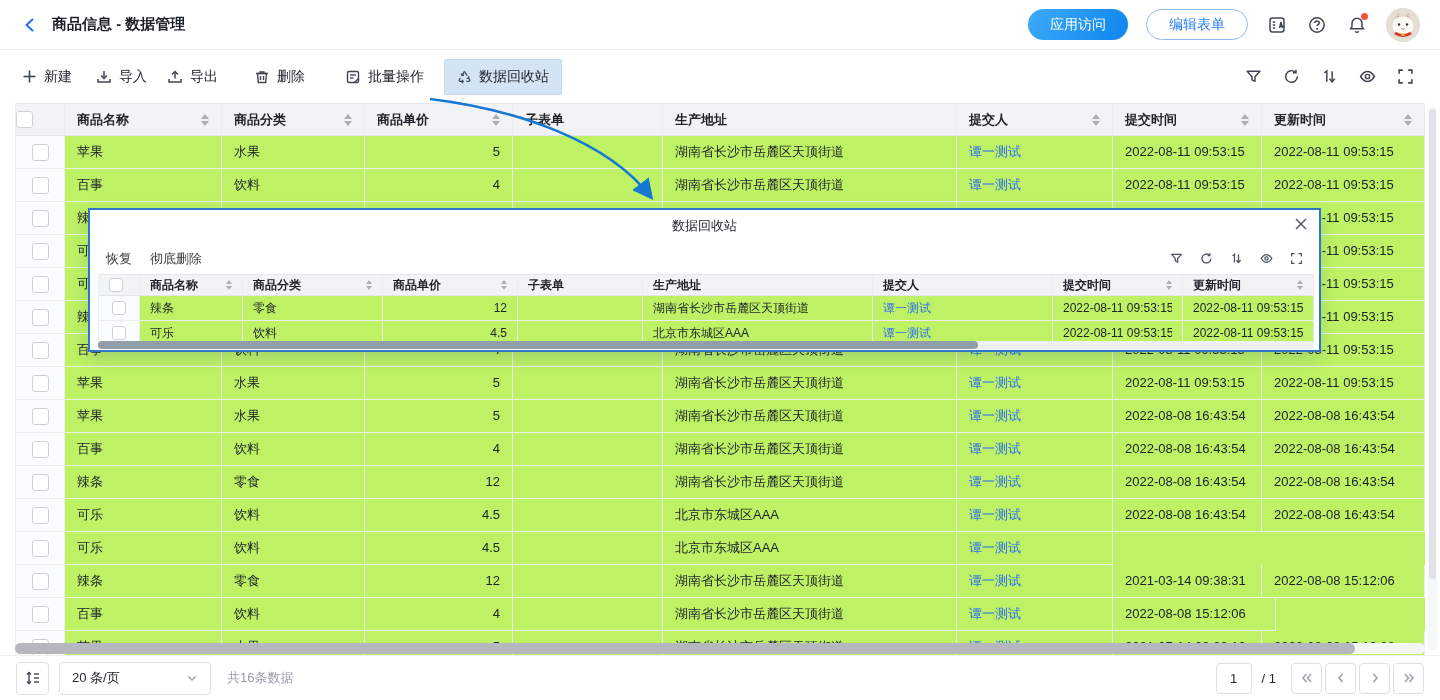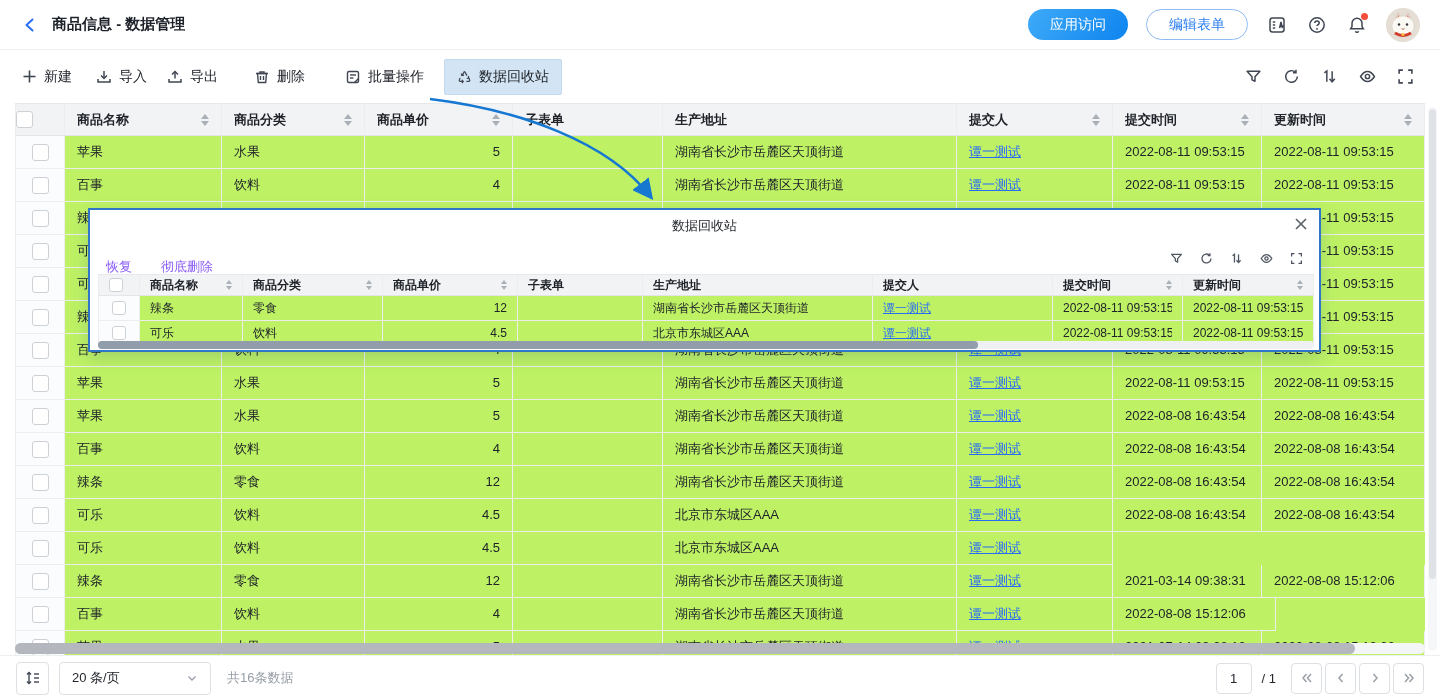--- a/index.html
+++ b/index.html
@@ -30,21 +30,21 @@
   .t-row{display:flex;height:33px;background:#bef264;box-sizing:border-box;}
   .t-cell{flex:none;box-sizing:border-box;padding:0 12px;font-size:13px;color:#20242a;line-height:32px;border-right:1px solid #ebedef;border-bottom:1px solid #ebedef;overflow:hidden;white-space:nowrap;display:flex;align-items:center;}
   .t-cell:first-child{border-left:1px solid #ebedef;}
   .t-head .t-cell{background:#f2f3f5;font-weight:700;border-top:1px solid #e6e8ea;border-bottom:1px solid #e3e5e8;justify-content:flex-start;}
   .c-check{justify-content:center;padding:0;background:#fbfcfd;}
   .t-head .c-check{background:#f2f3f5;}
   .cb{width:15px;height:15px;border:1px solid #cdd1d6;border-radius:3px;background:#fff;cursor:pointer;}
   .cell-label{overflow:hidden;text-overflow:clip;white-space:nowrap;}
   .right-al{justify-content:flex-end;}
   .center-al{justify-content:center;}
-  .link-cell{color:#2a6df5;cursor:pointer;text-decoration:underline;}
+  .link-cell{color:#2a6df5;cursor:pointer;}
   .caret{margin-left:auto;display:flex;flex-direction:column;gap:2px;padding-left:8px;cursor:pointer;}
   .caret .up{width:0;height:0;border-left:4px solid transparent;border-right:4px solid transparent;border-bottom:5px solid #aab0b8;}
   .caret .dn{width:0;height:0;border-left:4px solid transparent;border-right:4px solid transparent;border-top:5px solid #aab0b8;}
 
   
   .compact .t-row{height:25px;}
   .compact .t-head.t-row{height:22px;}
   .compact .t-cell{font-size:12px;line-height:24px;padding:0 10px;}
   .compact .cb{width:12px;height:12px;}
   .compact .caret .up{border-left-width:3px;border-right-width:3px;border-bottom-width:4px;}
@@ -53,21 +53,21 @@
   
   .vscroll-track{position:absolute;right:3px;top:4px;width:9px;height:544px;border-radius:5px;background:#f6f7f8;}
   .vscroll-thumb{position:absolute;left:1px;top:2px;width:7px;height:470px;border-radius:4px;background:#dfe2e6;}
   .hscroll-track{position:absolute;left:15px;top:540px;width:1410px;height:11px;border-radius:6px;background:#f4f5f6;}
   .hscroll-thumb{position:absolute;left:0;top:0;width:1340px;height:11px;border-radius:6px;background:#b4b8be;}
 
   
   .modal{position:absolute;left:88px;top:208px;width:1233px;height:144px;background:#fff;border:2px solid #2f76c7;box-sizing:border-box;z-index:50;box-shadow:0 6px 16px rgba(25,70,130,.18);}
   .modal-title{position:absolute;top:7px;left:0;right:0;text-align:center;font-size:13px;color:#23272d;}
   .modal-close{position:absolute;top:6px;right:10px;width:16px;height:16px;color:#5a6068;cursor:pointer;}
-  .modal-toolbar{position:absolute;top:48px;left:16px;display:flex;gap:29px;font-size:13px;color:#8b5cf6;}
+  .modal-toolbar{position:absolute;top:40px;left:16px;display:flex;gap:18px;font-size:13px;color:#404040;}
   .modal-action{cursor:pointer;}
   .modal-icons{position:absolute;top:42px;right:16px;display:flex;gap:17px;}
   .modal-icons .ticon{width:13px;height:13px;color:#4e5560;cursor:pointer;}
   .modal-grid{position:absolute;left:8px;top:64px;width:1216px;}
   .m-hscroll-track{position:absolute;left:8px;bottom:1px;width:1216px;height:8px;border-radius:4px;background:#eef0f2;}
   .m-hscroll-thumb{position:absolute;left:0;top:0;width:880px;height:8px;border-radius:4px;background:#919dab;}
 
   
   .arrow-overlay{position:absolute;inset:0;z-index:60;pointer-events:none;}
 

